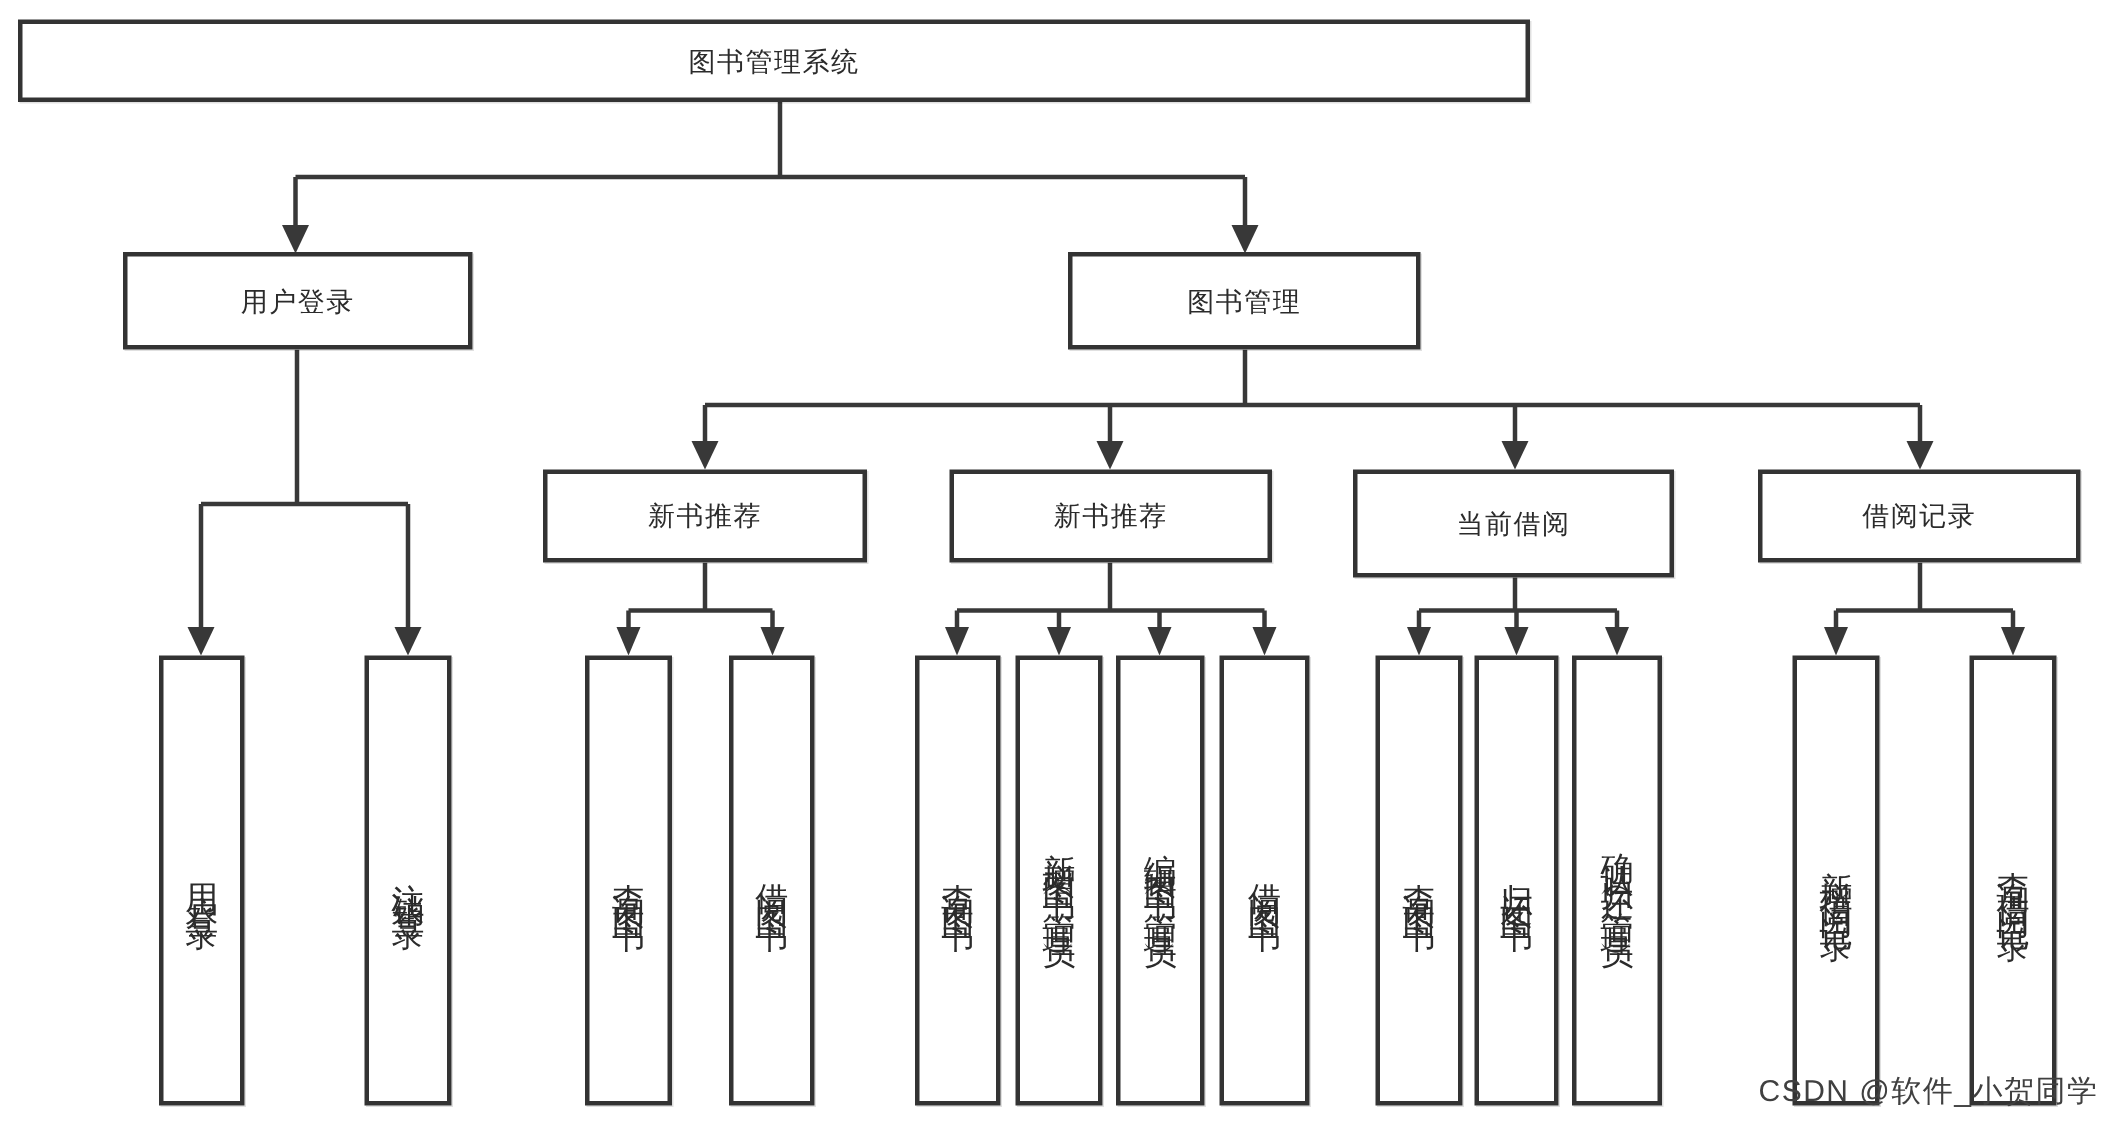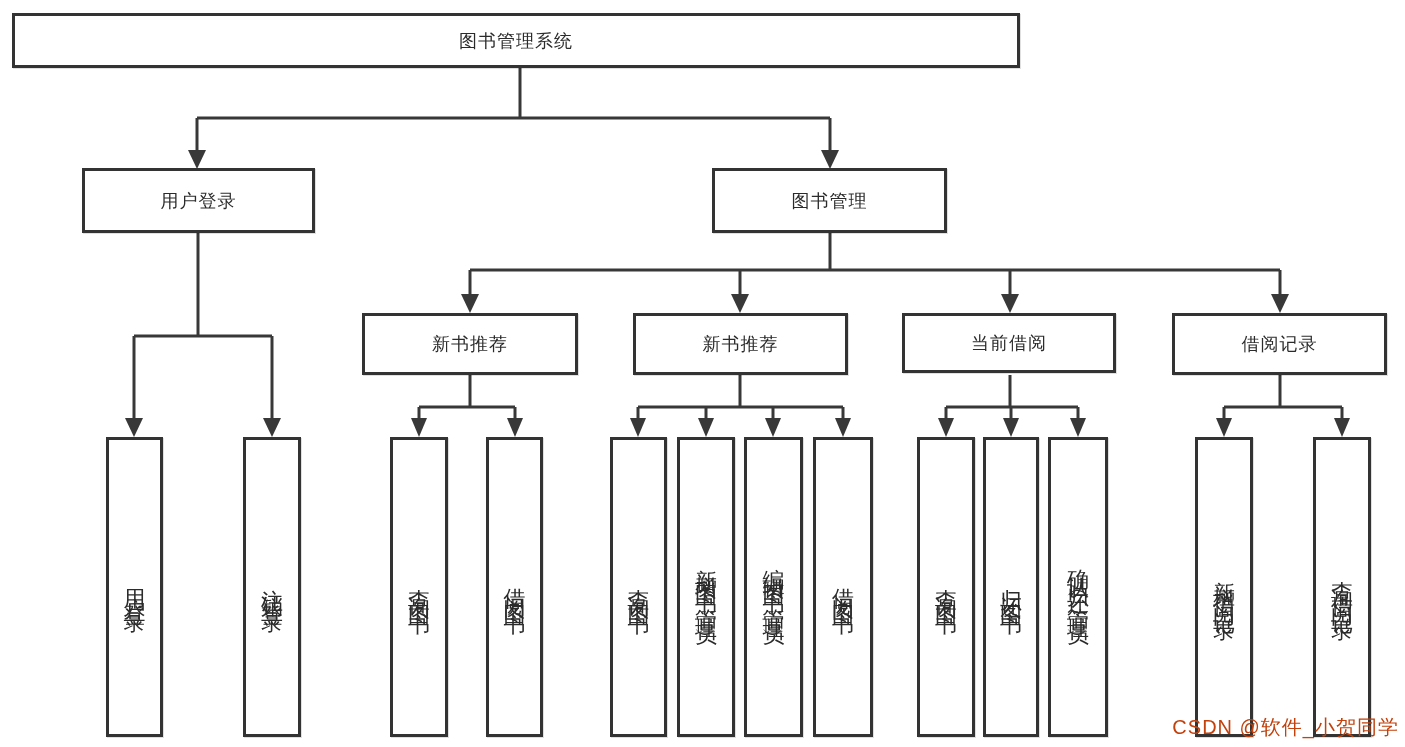--- a/index.html
+++ b/index.html
@@ -42,41 +42,41 @@
     letter-spacing: 8px;
     line-height: 1;
     white-space: nowrap;
   }
   
   .n-root   { left: 12px;   top: 13px;  width: 1008px; height: 55px; }
   .n-login  { left: 82px;   top: 168px; width: 233px;  height: 65px; }
   .n-mgmt   { left: 712px;  top: 168px; width: 235px;  height: 65px; }
   .n-l2a    { left: 362px;  top: 313px; width: 216px;  height: 62px; }
   .n-l2b    { left: 633px;  top: 313px; width: 215px;  height: 62px; }
-  .n-l2c    { left: 902px;  top: 313px; width: 214px;  height: 60px; }
+  .n-l2c    { left: 902px;  top: 313px; width: 214px;  height: 72px; }
   .n-l2d    { left: 1172px; top: 313px; width: 215px;  height: 62px; }
   .lf       { top: 437px; height: 300px; }
   .lf-1  { left: 106px;  width: 57px; }
   .lf-2  { left: 243px;  width: 58px; }
   .lf-3  { left: 390px;  width: 58px; }
   .lf-4  { left: 486px;  width: 57px; }
   .lf-5  { left: 610px;  width: 57px; }
   .lf-6  { left: 677px;  width: 58px; }
   .lf-7  { left: 744px;  width: 59px; }
   .lf-8  { left: 813px;  width: 60px; }
   .lf-9  { left: 917px;  width: 58px; }
   .lf-10 { left: 983px;  width: 56px; }
   .lf-11 { left: 1048px; width: 60px; }
   .lf-12 { left: 1195px; width: 58px; }
   .lf-13 { left: 1313px; width: 58px; }
   #wm {
     position: absolute;
     right: 6px; top: 714px;
     z-index: 3;
-    color: #c2410c;
+    color: #404040;
     font-size: 20px;
     letter-spacing: 1px;
     white-space: nowrap;
   }
 </style>
 </head>
 <body>
 
 <div id="diagram">
 

